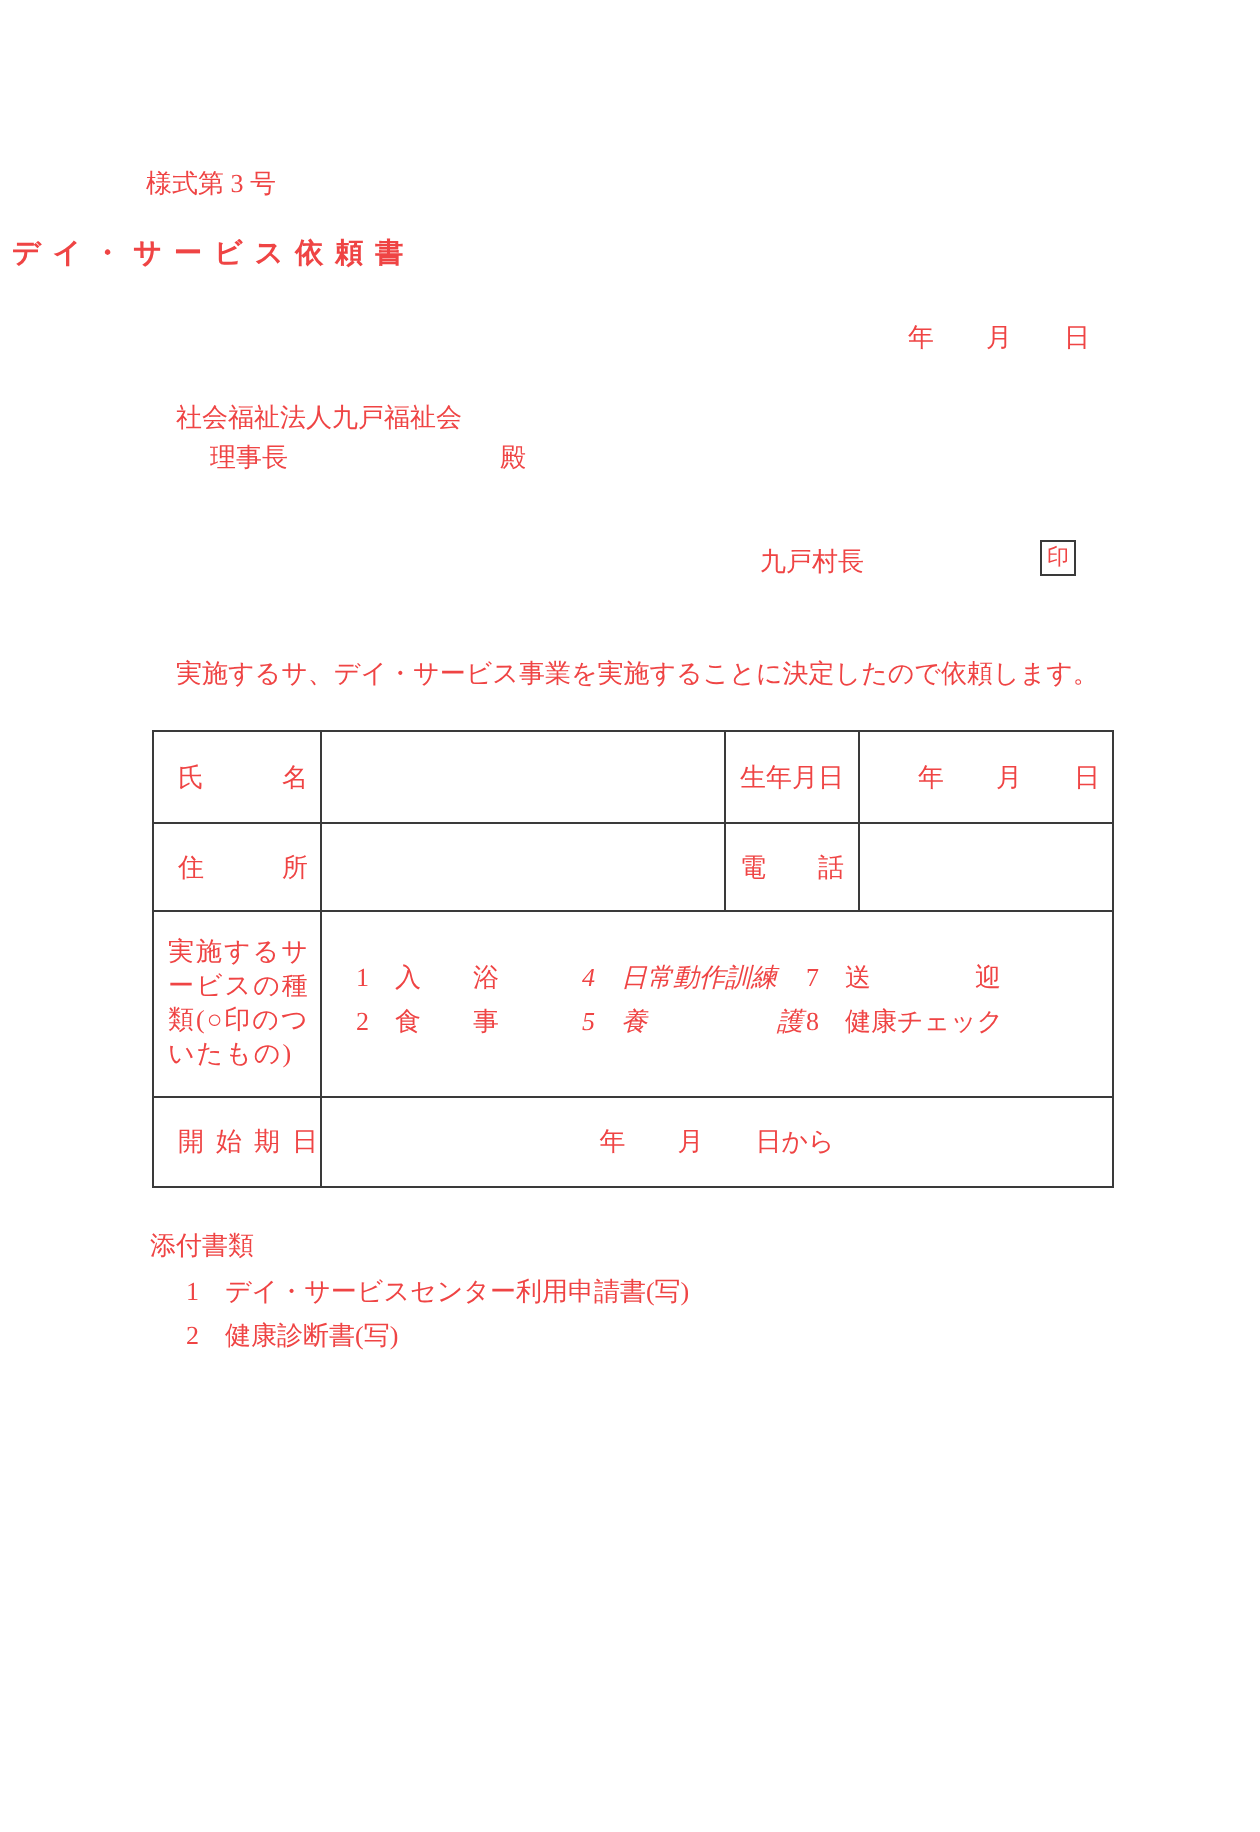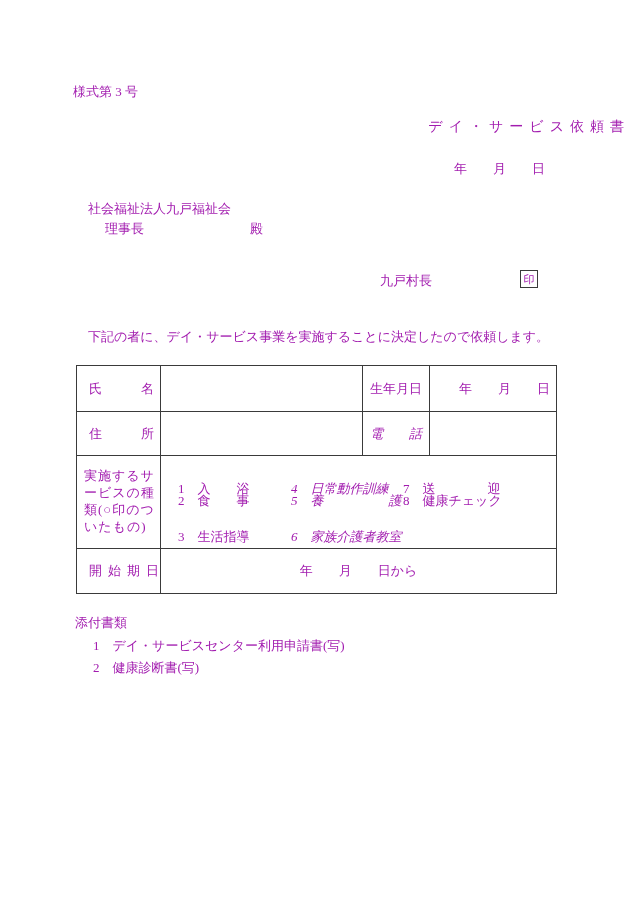--- a/index.html
+++ b/index.html
@@ -6,34 +6,35 @@
     margin: 0;
     padding: 0;
     background: #ffffff;
   }
   .page {
     position: relative;
     width: 630px;
     height: 916px;
     background: #ffffff;
     font-family: "Liberation Serif", "DejaVu Serif", serif;
-    color: #a21caf;
+    color: #ef4444;
     font-size: 13px;
     overflow: hidden;
   }
   .abs { position: absolute; white-space: nowrap; }
 
   .form-number { left: 73px; top: 83px; }
 
   .doc-title {
     left: 0; right: 0; top: 118px;
-    text-align: right;
+    text-align: left;
     font-size: 14px;
     letter-spacing: 6px;
     padding-left: 6px;
+    font-weight: bold;
   }
 
   .date-line { right: 85px; top: 160px; }
 
   .recipient-org { left: 88px; top: 200px; }
   .recipient-title { left: 105px; top: 220px; }
   .recipient-honorific { left: 250px; top: 220px; }
 
   .sender-title { left: 380px; top: 272px; }
   .seal-box {
@@ -61,36 +62,36 @@
     box-sizing: border-box;
     border-right: 1px solid #3a3a3a;
     border-bottom: 1px solid #3a3a3a;
     display: flex;
     align-items: center;
     overflow: hidden;
     white-space: nowrap;
   }
   .cell.label-left { padding-left: 12px; }
   .cell.center { justify-content: center; }
-  .cell.phone-label { padding-left: 7px; font-style: italic; }
+  .cell.phone-label { padding-left: 7px; }
   .cell.birth-value { justify-content: flex-end; padding-right: 6px; }
   .cell.span-rest { grid-column: 2 / 5; }
   .cell.startdate-label { padding-left: 12px; letter-spacing: 6px; }
 
   .services-label {
     display: block;
     padding: 11px 0 0 7px;
     line-height: 17px;
     letter-spacing: 1px;
     white-space: nowrap;
   }
   .services-value { position: relative; display: block; }
   .svc-line { position: absolute; left: 0; right: 0; height: 17px; }
   .svc-line.l1 { top: 24px; }
-  .svc-line.l2 { top: 36px; }
+  .svc-line.l2 { top: 46px; }
   .svc-line.l3 { top: 72px; }
   .svc-seg { position: absolute; white-space: nowrap; }
   .svc-seg.c1 { left: 17px; }
   .svc-seg.c2 { left: 130px; font-style: italic; }
   .svc-seg.c3 { left: 242px; }
 
   .attachments-heading { left: 75px; top: 614px; }
   .attachment-item-1 { left: 93px; top: 637px; }
   .attachment-item-2 { left: 93px; top: 659px; }
 </style>
@@ -105,21 +106,21 @@
 
   <div class="abs date-line">年　　月　　日</div>
 
   <div class="abs recipient-org">社会福祉法人九戸福祉会</div>
   <div class="abs recipient-title">理事長</div>
   <div class="abs recipient-honorific">殿</div>
 
   <div class="abs sender-title">九戸村長</div>
   <div class="abs seal-box">印</div>
 
-  <div class="abs body-paragraph">下記の者に、デイ・サービス事業を実施することに決定したので依頼します。</div>
+  <div class="abs body-paragraph">実施するサ、デイ・サービス事業を実施することに決定したので依頼します。</div>
 
   <div class="form-table">
 
     <div class="cell label-left">氏　　　名</div>
     <div class="cell"></div>
     <div class="cell center">生年月日</div>
     <div class="cell birth-value">年　　月　　日</div>
 
     <div class="cell label-left">住　　　所</div>
     <div class="cell"></div>
@@ -136,25 +137,20 @@
       <div class="svc-line l1">
         <span class="svc-seg c1">1　入　　浴</span>
         <span class="svc-seg c2">4　日常動作訓練</span>
         <span class="svc-seg c3">7　送　　　　迎</span>
       </div>
       <div class="svc-line l2">
         <span class="svc-seg c1">2　食　　事</span>
         <span class="svc-seg c2">5　養　　　　　護</span>
         <span class="svc-seg c3">8　健康チェック</span>
       </div>
-      <div class="svc-line l3">
-        <span class="svc-seg c1">3　生活指導</span>
-        <span class="svc-seg c2">6　家族介護者教室</span>
-        <span class="svc-seg c3"></span>
-      </div>
     </div>
 
     <div class="cell startdate-label">開始期日</div>
     <div class="cell span-rest center">年　　月　　日から</div>
   </div>
 
   <div class="abs attachments-heading">添付書類</div>
   <div class="abs attachment-item-1">1　デイ・サービスセンター利用申請書(写)</div>
   <div class="abs attachment-item-2">2　健康診断書(写)</div>
 

